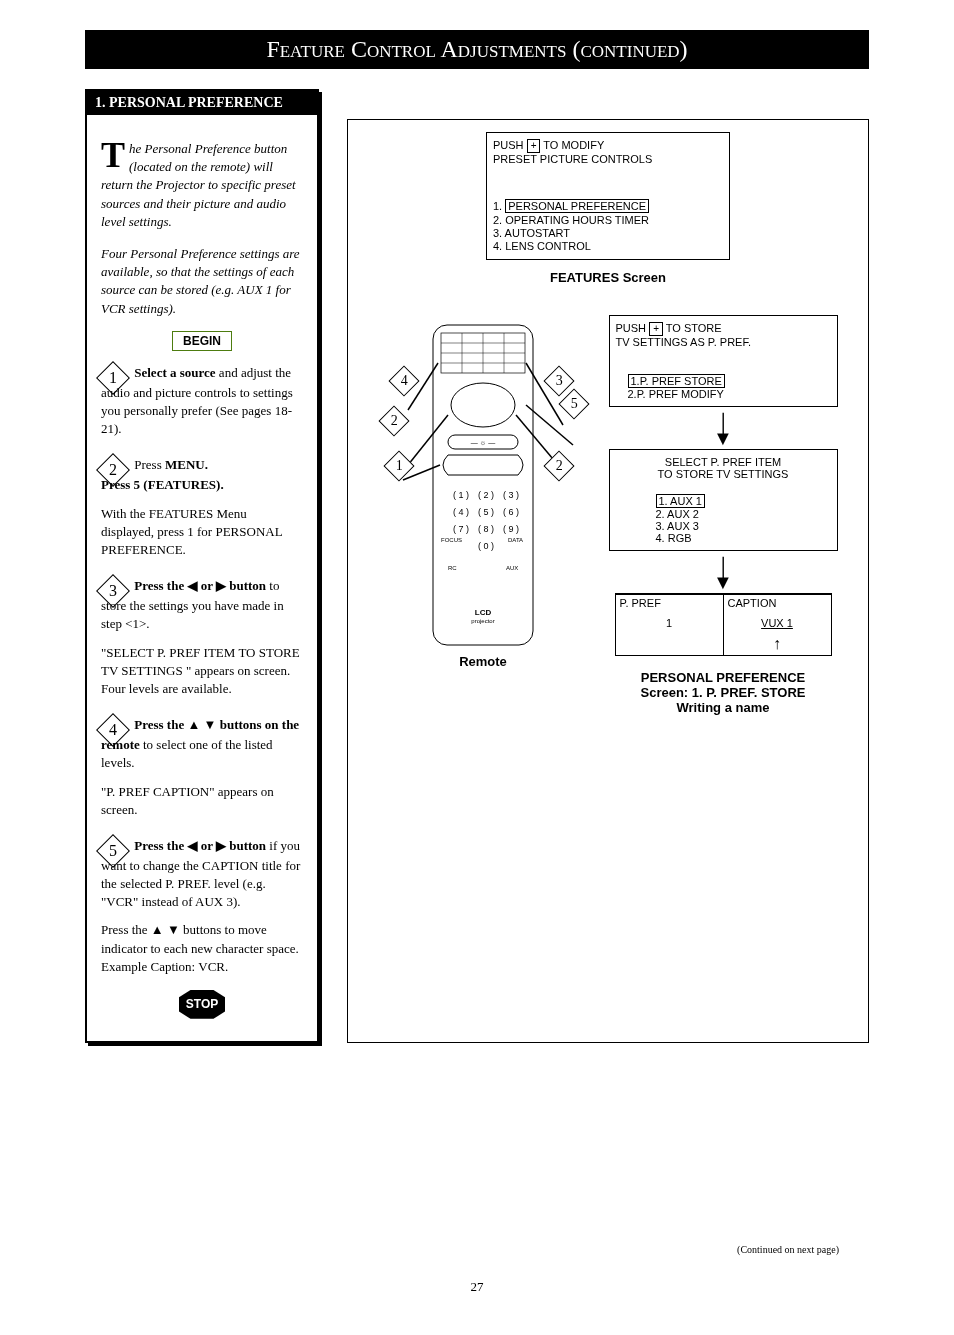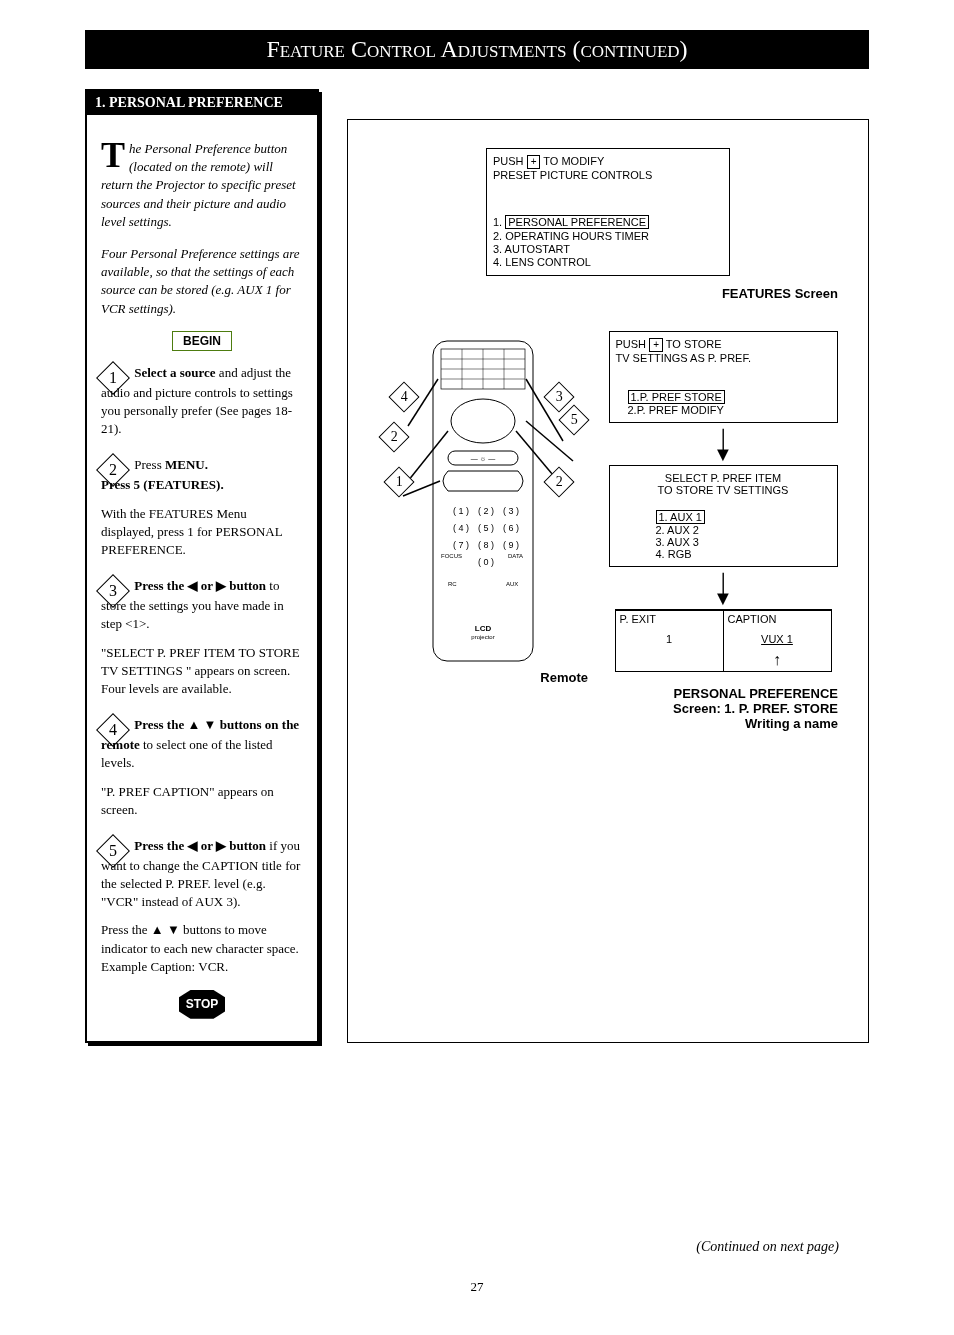--- a/index.html
+++ b/index.html
@@ -106,21 +106,21 @@
     transform: rotate(-45deg);
     font-family: Georgia, serif;
     font-size: 16px;
     line-height: 22px;
   }
   .right-col {
     flex: 1;
     border: 1px solid #000;
     position: relative;
     margin-top: 30px;
-    padding: 28px 30px;
+    padding: 12px 30px;
   }
   .screen-box {
     border: 1.5px solid #000;
     background: #fff;
     font-family: Arial, sans-serif;
     font-size: 11px;
     padding: 6px;
     margin: 0 auto;
   }
   .features-screen {
@@ -136,21 +136,21 @@
   }
   .menu-list div {
     margin: 1px 0;
   }
   .boxed {
     border: 1px solid #000;
     padding: 0 2px;
     display: inline-block;
   }
   .screen-label {
-    text-align: right;
+    text-align: center;
     font-weight: bold;
     font-family: Arial, sans-serif;
     font-size: 13px;
     margin-top: 6px;
   }
   .right-lower {
     display: flex;
     gap: 20px;
     margin-top: 30px;
   }
@@ -168,22 +168,21 @@
   .arrow-down {
     text-align: center;
     font-size: 20px;
     line-height: 14px;
     margin: 4px 0;
   }
   .continued {
     position: absolute;
     bottom: 80px;
     right: 70px;
-    font-style: italic;
-    font-size: 14px;
+    font-size: 10px;
   }
   .page-num {
     position: absolute;
     bottom: 40px;
     left: 50%;
     transform: translateX(-50%);
     font-size: 13px;
   }
   .remote-svg-wrap {
     text-align: center;
@@ -391,21 +390,21 @@
               <span>3. AUX 3</span><br>
               <span>4. RGB</span>
             </div>
           </div>
 
           <div class="arrow-down">│<br>▼</div>
 
           <div class="screen-box pp-screen" style="padding:0;">
             <div class="pp-table">
               <div>
-                <span>P. EXIT</span>
+                <span>P. PREF</span>
                 <div style="text-align:center; margin-top:8px;">1</div>
               </div>
               <div>
                 <span>CAPTION</span>
                 <div style="text-align:center; margin-top:8px; text-decoration:underline;">VUX 1</div>
                 <div style="text-align:center; font-size:16px; margin-top:6px;">↑</div>
               </div>
             </div>
           </div>
 

